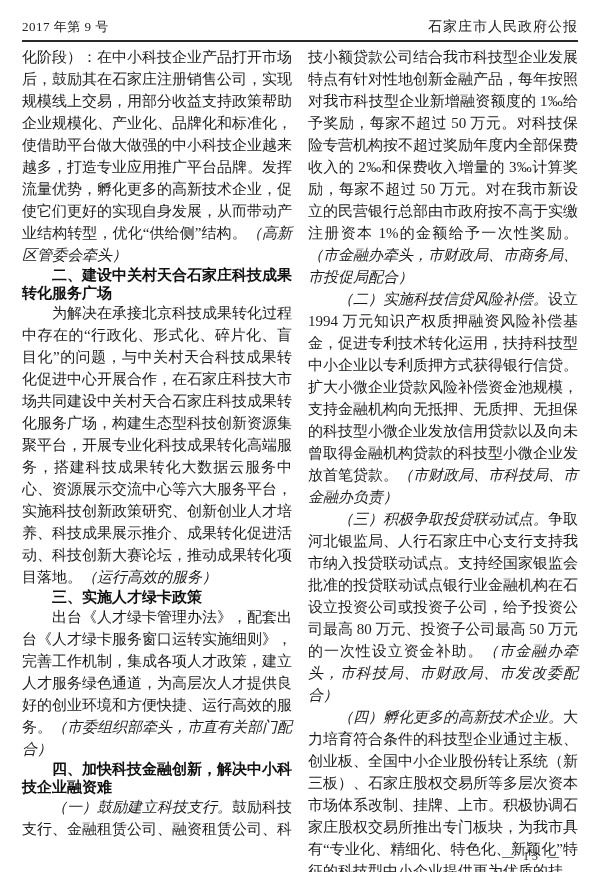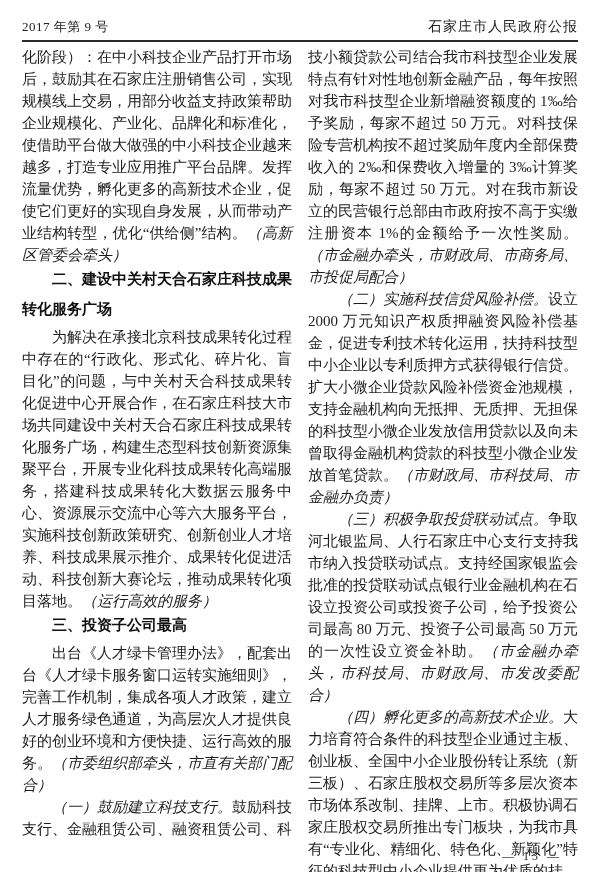--- a/index.html
+++ b/index.html
@@ -53,24 +53,24 @@
     font-size: 15px;
     line-height: 22px;
     text-align: justify;
     text-justify: inter-character;
     color: #1d1d1d;
   }
   .col p { margin: 0; }
   .indent { text-indent: 2em; }
   .sec-heading {
     margin: 0;
-    font-family: Liberation Mono, monospace;
+    font-family: Liberation Sans, sans-serif;
     font-weight: bold;
     font-size: 15px;
-    line-height: 30px;
+    line-height: 18px;
     text-indent: 2em;
     text-align: justify;
     color: #111;
   }
   
   .kai {
     font-style: italic;
     font-family: "Liberation Serif", serif;
   }
   
@@ -95,32 +95,33 @@
 
   <div class="content">
 
     <div class="col">
       <p class="para"><span>化阶段）：在中小科技企业产品打开市场后，鼓励其在石家庄注册销售公司，实现规模线上交易，用部分收益支持政策帮助企业规模化、产业化、品牌化和标准化，使借助平台做大做强的中小科技企业越来越多，打造专业应用推广平台品牌。发挥流量优势，孵化更多的高新技术企业，促使它们更好的实现自身发展，从而带动产业结构转型，优化“供给侧”结构。</span><span class="kai">（高新区管委会牵头）</span></p>
 
       <h3 class="sec-heading">二、建设中关村天合石家庄科技成果转化服务广场</h3>
 
       <p class="para indent"><span>为解决在承接北京科技成果转化过程中存在的“行政化、形式化、碎片化、盲目化”的问题，与中关村天合科技成果转化促进中心开展合作，在石家庄科技大市场共同建设中关村天合石家庄科技成果转化服务广场，构建生态型科技创新资源集聚平台，开展专业化科技成果转化高端服务，搭建科技成果转化大数据云服务中心、资源展示交流中心等六大服务平台，实施科技创新政策研究、创新创业人才培养、科技成果展示推介、成果转化促进活动、科技创新大赛论坛，推动成果转化项目落地。</span><span class="kai">（运行高效的服务）</span></p>
 
-      <h3 class="sec-heading">三、投资子公司最高</h3>
+      <h3 class="sec-heading">三、实施人才绿卡政策</h3>
 
       <p class="para indent"><span>出台《人才绿卡管理办法》，配套出台《人才绿卡服务窗口运转实施细则》，完善工作机制，集成各项人才政策，建立人才服务绿色通道，为高层次人才提供良好的创业环境和方便快捷、运行高效的服务。</span><span class="kai">（市委组织部牵头，市直有关部门配合）</span></p>
 
+      <h3 class="sec-heading">四、加快科技金融创新，解决中小科技企业融资难</h3>
 
       <p class="para indent"><span class="kai">（一）鼓励建立科技支行。</span><span>鼓励科技支行、金融租赁公司、融资租赁公司、科</span></p>
     </div>
 
     <div class="col">
       <p class="para"><span>技小额贷款公司结合我市科技型企业发展特点有针对性地创新金融产品，每年按照对我市科技型企业新增融资额度的 1‰给予奖励，每家不超过 50 万元。对科技保险专营机构按不超过奖励年度内全部保费收入的 2‰和保费收入增量的 3‰计算奖励，每家不超过 50 万元。对在我市新设立的民营银行总部由市政府按不高于实缴注册资本 1%的金额给予一次性奖励。</span><span class="kai">（市金融办牵头，市财政局、市商务局、市投促局配合）</span></p>
 
-      <p class="para indent"><span class="kai">（二）实施科技信贷风险补偿。</span><span>设立 2000 万元知识产权质押融资风险补偿基金，促进专利技术转化运用，扶持科技型中小企业以专利质押方式获得银行信贷。扩大小微企业贷款风险补偿资金池规模，支持金融机构向无抵押、无质押、无担保的科技型小微企业发放信用贷款以及向未曾取得金融机构贷款的科技型小微企业发放首笔贷款。</span><span class="kai">（市财政局、市科技局、市金融办负责）</span></p>
+      <p class="para indent"><span class="kai">（二）实施科技信贷风险补偿。</span><span>设立 1994 万元知识产权质押融资风险补偿基金，促进专利技术转化运用，扶持科技型中小企业以专利质押方式获得银行信贷。扩大小微企业贷款风险补偿资金池规模，支持金融机构向无抵押、无质押、无担保的科技型小微企业发放信用贷款以及向未曾取得金融机构贷款的科技型小微企业发放首笔贷款。</span><span class="kai">（市财政局、市科技局、市金融办负责）</span></p>
 
       <p class="para indent"><span class="kai">（三）积极争取投贷联动试点。</span><span>争取河北银监局、人行石家庄中心支行支持我市纳入投贷联动试点。支持经国家银监会批准的投贷联动试点银行业金融机构在石设立投资公司或投资子公司，给予投资公司最高 80 万元、投资子公司最高 50 万元的一次性设立资金补助。</span><span class="kai">（市金融办牵头，市科技局、市财政局、市发改委配合）</span></p>
 
       <p class="para indent"><span class="kai">（四）孵化更多的高新技术企业。</span><span>大力培育符合条件的科技型企业通过主板、创业板、全国中小企业股份转让系统（新三板）、石家庄股权交易所等多层次资本市场体系改制、挂牌、上市。积极协调石家庄股权交易所推出专门板块，为我市具有“专业化、精细化、特色化、新颖化”特征的科技型中小企业提供更为优质的挂</span></p>
     </div>
 
   </div>
 
   <div class="page-number">— 13 —</div>
 

